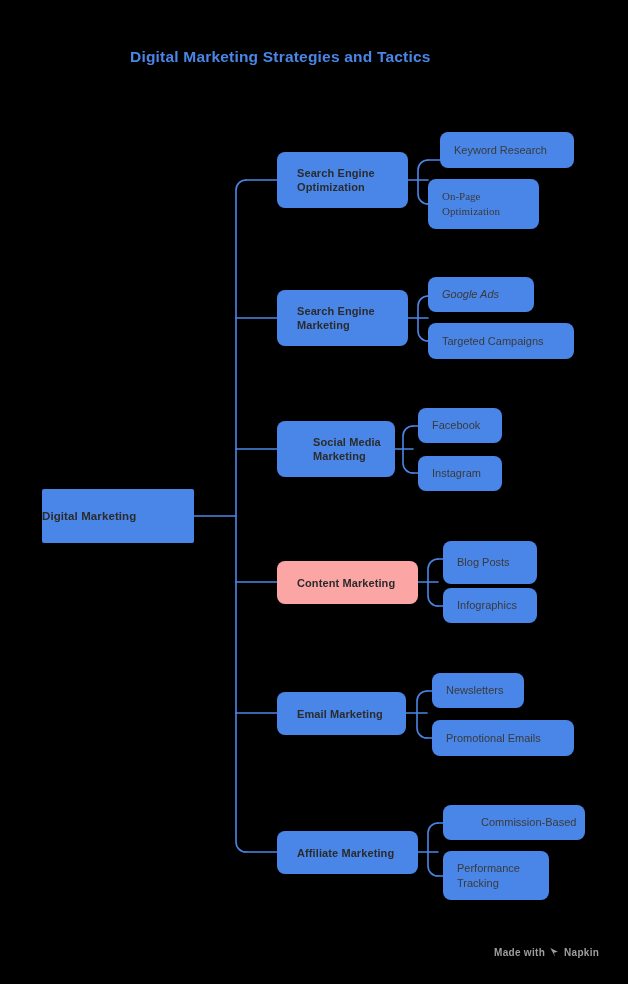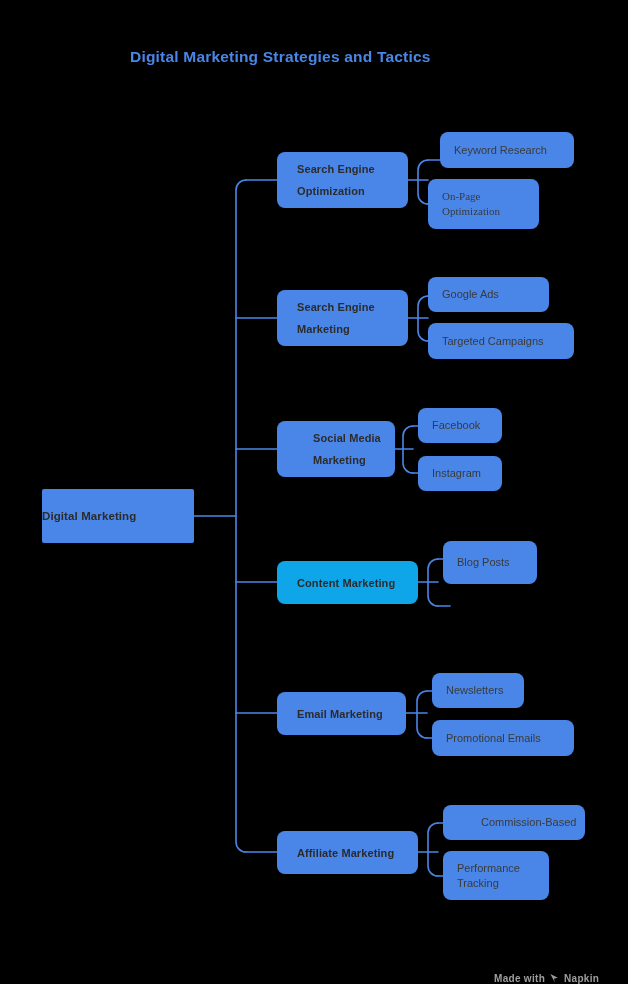--- a/index.html
+++ b/index.html
@@ -64,35 +64,35 @@
     font-size: 11.5px;
     font-weight: bold;
     letter-spacing: 0.1px;
   }
 
   .node.branch {
     font-size: 11px;
     font-weight: bold;
     padding-left: 20px;
     letter-spacing: 0.1px;
-    line-height: 22px;
+    line-height: 14px;
   }
 
   .node.leaf {
     font-size: 11px;
     font-weight: normal;
     padding-left: 14px;
     color: #3a3a3a;
     line-height: 15px;
   }
 
   #watermark {
     position: absolute;
     left: 494px;
-    top: 973px;
+    top: 947px;
     display: flex;
     align-items: center;
     gap: 4px;
     color: #9e9e9e;
     font-size: 10px;
     font-weight: bold;
     letter-spacing: 0.3px;
   }
   #watermark .napkin-mark {
     display: inline-block;
@@ -165,43 +165,46 @@
   </div>
   <div class="node leaf" style="left: 428px; top: 179px; width: 111px; height: 50px; background: rgb(74, 134, 232); font-family: Liberation Serif, serif;">
     <span class="label">On-Page
 Optimization</span>
   </div>
 
   <div class="node branch" style="left: 277px; top: 290px; width: 131px; height: 56px; background: rgb(74, 134, 232);">
     <span class="label">Search Engine
 Marketing</span>
   </div>
-  <div class="node leaf" style="left: 428px; top: 277px; width: 121px; height: 35px; background: rgb(74, 134, 232);">
+  <div class="node leaf" style="left: 428px; top: 277px; width: 106px; height: 35px; background: rgb(74, 134, 232); font-style: italic;">
     <span class="label">Google Ads</span>
   </div>
   <div class="node leaf" style="left: 428px; top: 323px; width: 146px; height: 36px; background: rgb(74, 134, 232);">
     <span class="label">Targeted Campaigns</span>
   </div>
 
   <div class="node branch" style="left: 277px; top: 421px; width: 118px; height: 56px; background: rgb(74, 134, 232); padding-left: 36px;">
     <span class="label">Social Media
 Marketing</span>
   </div>
   <div class="node leaf" style="left: 418px; top: 408px; width: 84px; height: 35px; background: rgb(74, 134, 232);">
     <span class="label">Facebook</span>
   </div>
   <div class="node leaf" style="left: 418px; top: 456px; width: 84px; height: 35px; background: rgb(74, 134, 232);">
     <span class="label">Instagram</span>
   </div>
 
-  <div class="node branch" style="left: 277px; top: 561px; width: 141px; height: 43px; background: #0ea5e9;">
+  <div class="node branch" style="left: 277px; top: 561px; width: 141px; height: 43px; background: #fca5a5;">
     <span class="label">Content Marketing</span>
   </div>
   <div class="node leaf" style="left: 443px; top: 541px; width: 94px; height: 43px; background: rgb(74, 134, 232); align-items: center;">
     <span class="label">Blog Posts</span>
+  </div>
+  <div class="node leaf" style="left: 443px; top: 588px; width: 94px; height: 35px; background: rgb(74, 134, 232);">
+    <span class="label">Infographics</span>
   </div>
 
   <div class="node branch" style="left: 277px; top: 692px; width: 129px; height: 43px; background: rgb(74, 134, 232);">
     <span class="label">Email Marketing</span>
   </div>
   <div class="node leaf" style="left: 432px; top: 673px; width: 92px; height: 35px; background: rgb(74, 134, 232);">
     <span class="label">Newsletters</span>
   </div>
   <div class="node leaf" style="left: 432px; top: 720px; width: 142px; height: 36px; background: rgb(74, 134, 232);">
     <span class="label">Promotional Emails</span>

